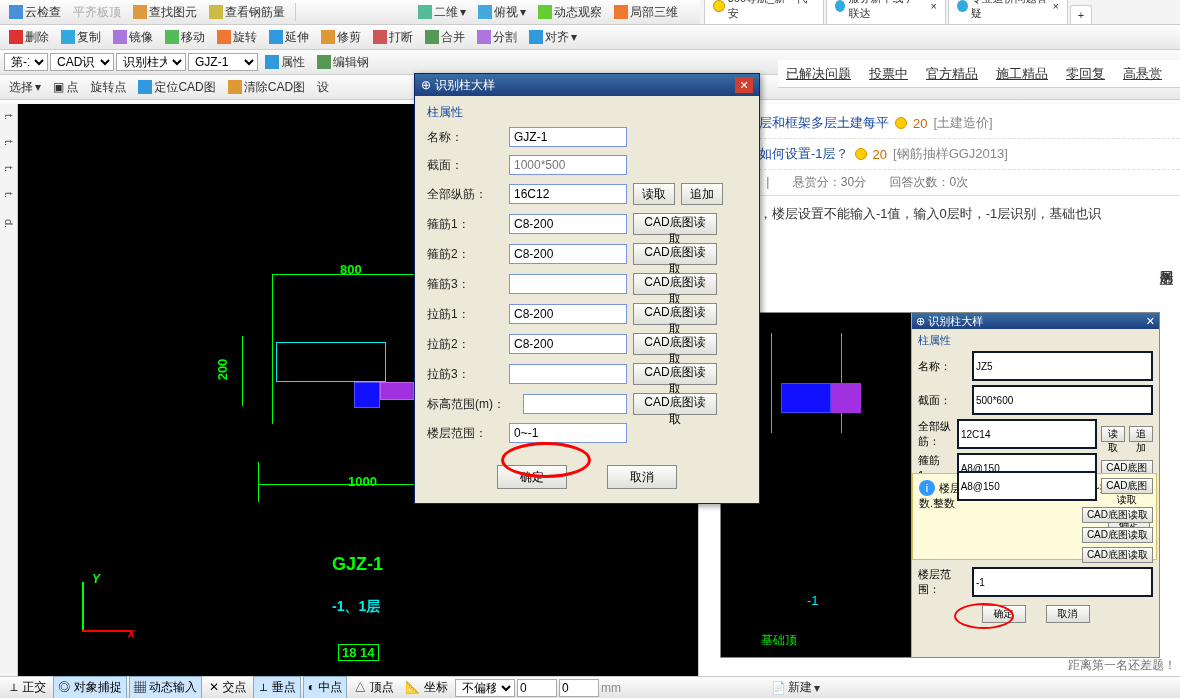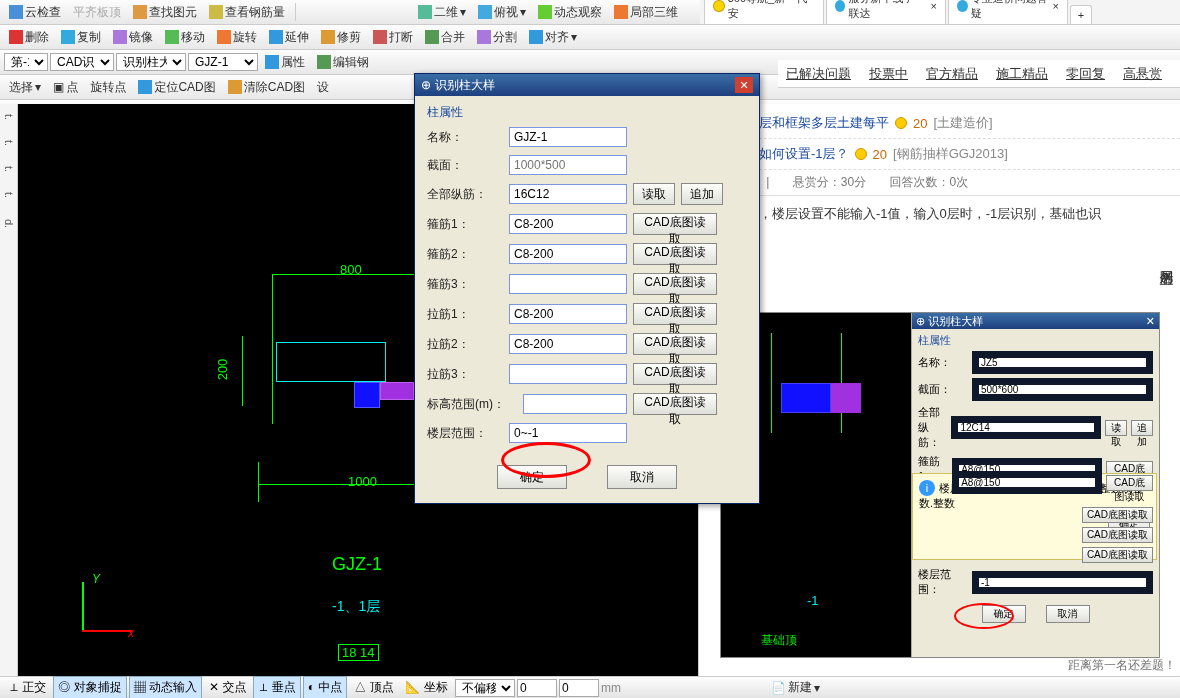--- a/index.html
+++ b/index.html
@@ -9,21 +9,21 @@
 .toolbar-row { display: flex; align-items: center; background: linear-gradient(#fdfdfd,#e8e8e8); border-bottom: 1px solid #ccc; height: 25px; padding: 0 4px; gap: 2px; }
 .tb-btn { display: inline-flex; align-items: center; gap: 2px; padding: 2px 4px; border: 1px solid transparent; cursor: pointer; color: #333; }
 .tb-ico { width: 14px; height: 14px; display: inline-block; }
 .sep { width: 1px; height: 18px; background: #ccc; margin: 0 3px; }
 .combo { border: 1px solid #aaa; background: #fff; height: 18px; font-size: 12px; padding: 0 2px; }
 
 
 .main { position: absolute; top: 104px; left: 0; right: 0; bottom: 22px; display: flex; }
 .left-strip { width: 18px; background: #f4f4f4; border-right: 1px solid #ccc; display:flex; flex-direction:column; gap:20px; padding-top:10px; align-items:center;}
 .left-strip span { writing-mode: vertical-rl; font-size: 11px; color:#555; }
-.canvas { flex: 0 0 680px; background: #000; position: relative; overflow: hidden; }
+.canvas { flex: 0 0 680px; background: #000; position: relative; overflow: hidden; font-weight: bold; }
 .right-pane { flex: 1; background: #fff; border-left: 1px solid #ccc; overflow: hidden; position: relative; }
 
 
 .dim { position: absolute; color: #0f0; font-size: 13px; }
 .label-cyan { position: absolute; color: #0ee; font-size: 14px; }
 .label-green { position: absolute; color: #0f0; font-size: 18px; }
 .line-g { position: absolute; background: #0f0; }
 .line-c { position: absolute; background: #0ee; }
 .block-b { position: absolute; background: #11f; border:1px solid #55f;}
 .block-p { position: absolute; background: #a030e0; border:1px solid #c060f0;}
@@ -71,21 +71,21 @@
 .question-body { padding:8px; font-size:13px; color:#333; line-height:1.5;}
 
 
 .mini-shot { position:absolute; left:720px; top:312px; right:20px; bottom:40px; border:1px solid #888; }
 .mini-left { position:absolute; left:0; top:0; width:190px; bottom:0; background:#000;}
 .mini-right { position:absolute; left:190px; top:0; right:0; bottom:0; background:#ece9d8; border-left:1px solid #aaa;}
 .mini-title { background:linear-gradient(#3a6ea5,#1e3f7f); color:#fff; font-size:11px; height:16px; display:flex; align-items:center; padding:0 4px;}
 .mini-body { padding:4px 6px;}
 .mini-row { display:flex; align-items:center; margin-bottom:4px; gap:4px; font-size:11px;}
 .mini-row label { width:50px; }
-.mini-inp { flex:1; border:7px solid #0f172a; height:23px; font-size:10px; padding:0 2px;}
+.mini-inp { flex:1; border:2px solid #0f172a; height:30px; font-size:10px; padding:0 2px;}
 .mini-btn { border:1px solid #888; background:linear-gradient(#fdfdfb,#e0e0da); height:16px; font-size:10px; padding:0 4px; cursor:pointer;}
 .mini-foot { display:flex; justify-content:center; gap:20px; padding-top:4px;}
 .mini-msg { position:absolute; left:0px; top:160px; right:2px; background:#fffcdc; border:1px solid #d0c060; padding:6px 6px 26px; font-size:11px;}
 .mini-msg-ico{ display:inline-block;width:16px;height:16px;border-radius:50%;background:#39f;color:#fff;text-align:center;line-height:16px;margin-right:4px;}
 .side-txt { position:absolute; right:4px; top:260px; writing-mode:vertical-rl; font-size:14px; color:#333;}
 
 
 .status { position:absolute; left:0; right:0; bottom:0; height:22px; background:linear-gradient(#fdfdfd,#e4e4e4); border-top:1px solid #ccc; display:flex; align-items:center; gap:2px; padding:0 4px; font-size:12px; z-index:50;}
 .status .tog { padding:2px 4px; border:1px solid transparent; cursor:pointer;}
 .status .tog.on { background:#cde6ff; border-color:#8ab; }

